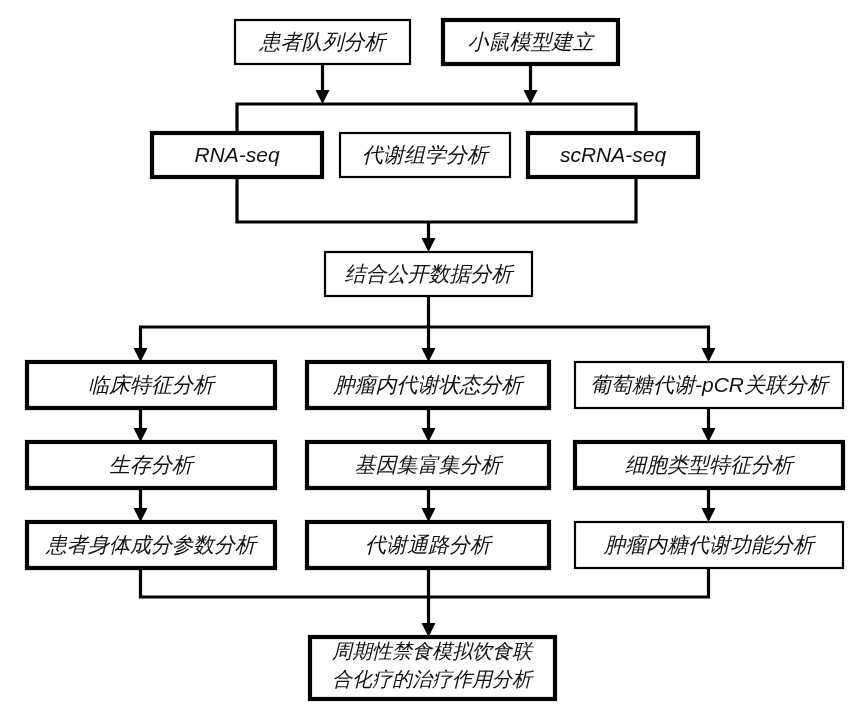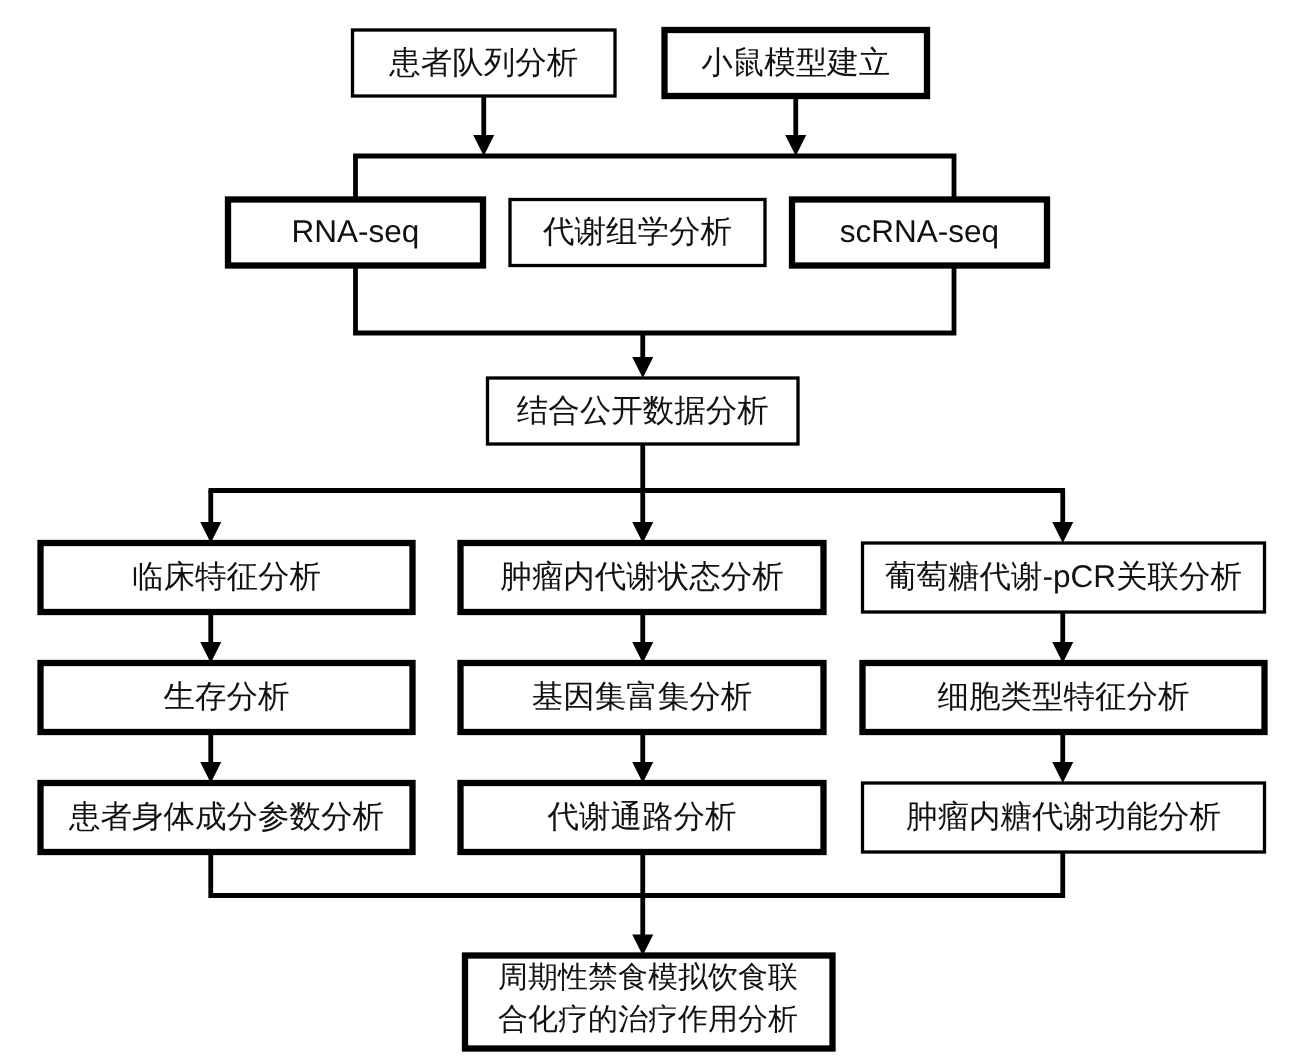--- a/index.html
+++ b/index.html
@@ -11,20 +11,21 @@
     width: 865px;
     height: 709px;
     font-family: "Liberation Sans", "DejaVu Sans", sans-serif;
     overflow: hidden;
   }
   #flow-root {
     position: relative;
     width: 865px;
     height: 709px;
     background: #ffffff;
+    font-style: italic;
   }
   svg#flow-svg {
     position: absolute;
     left: 0;
     top: 0;
     width: 865px;
     height: 709px;
   }
   .node-rect {
     fill: #ffffff;

